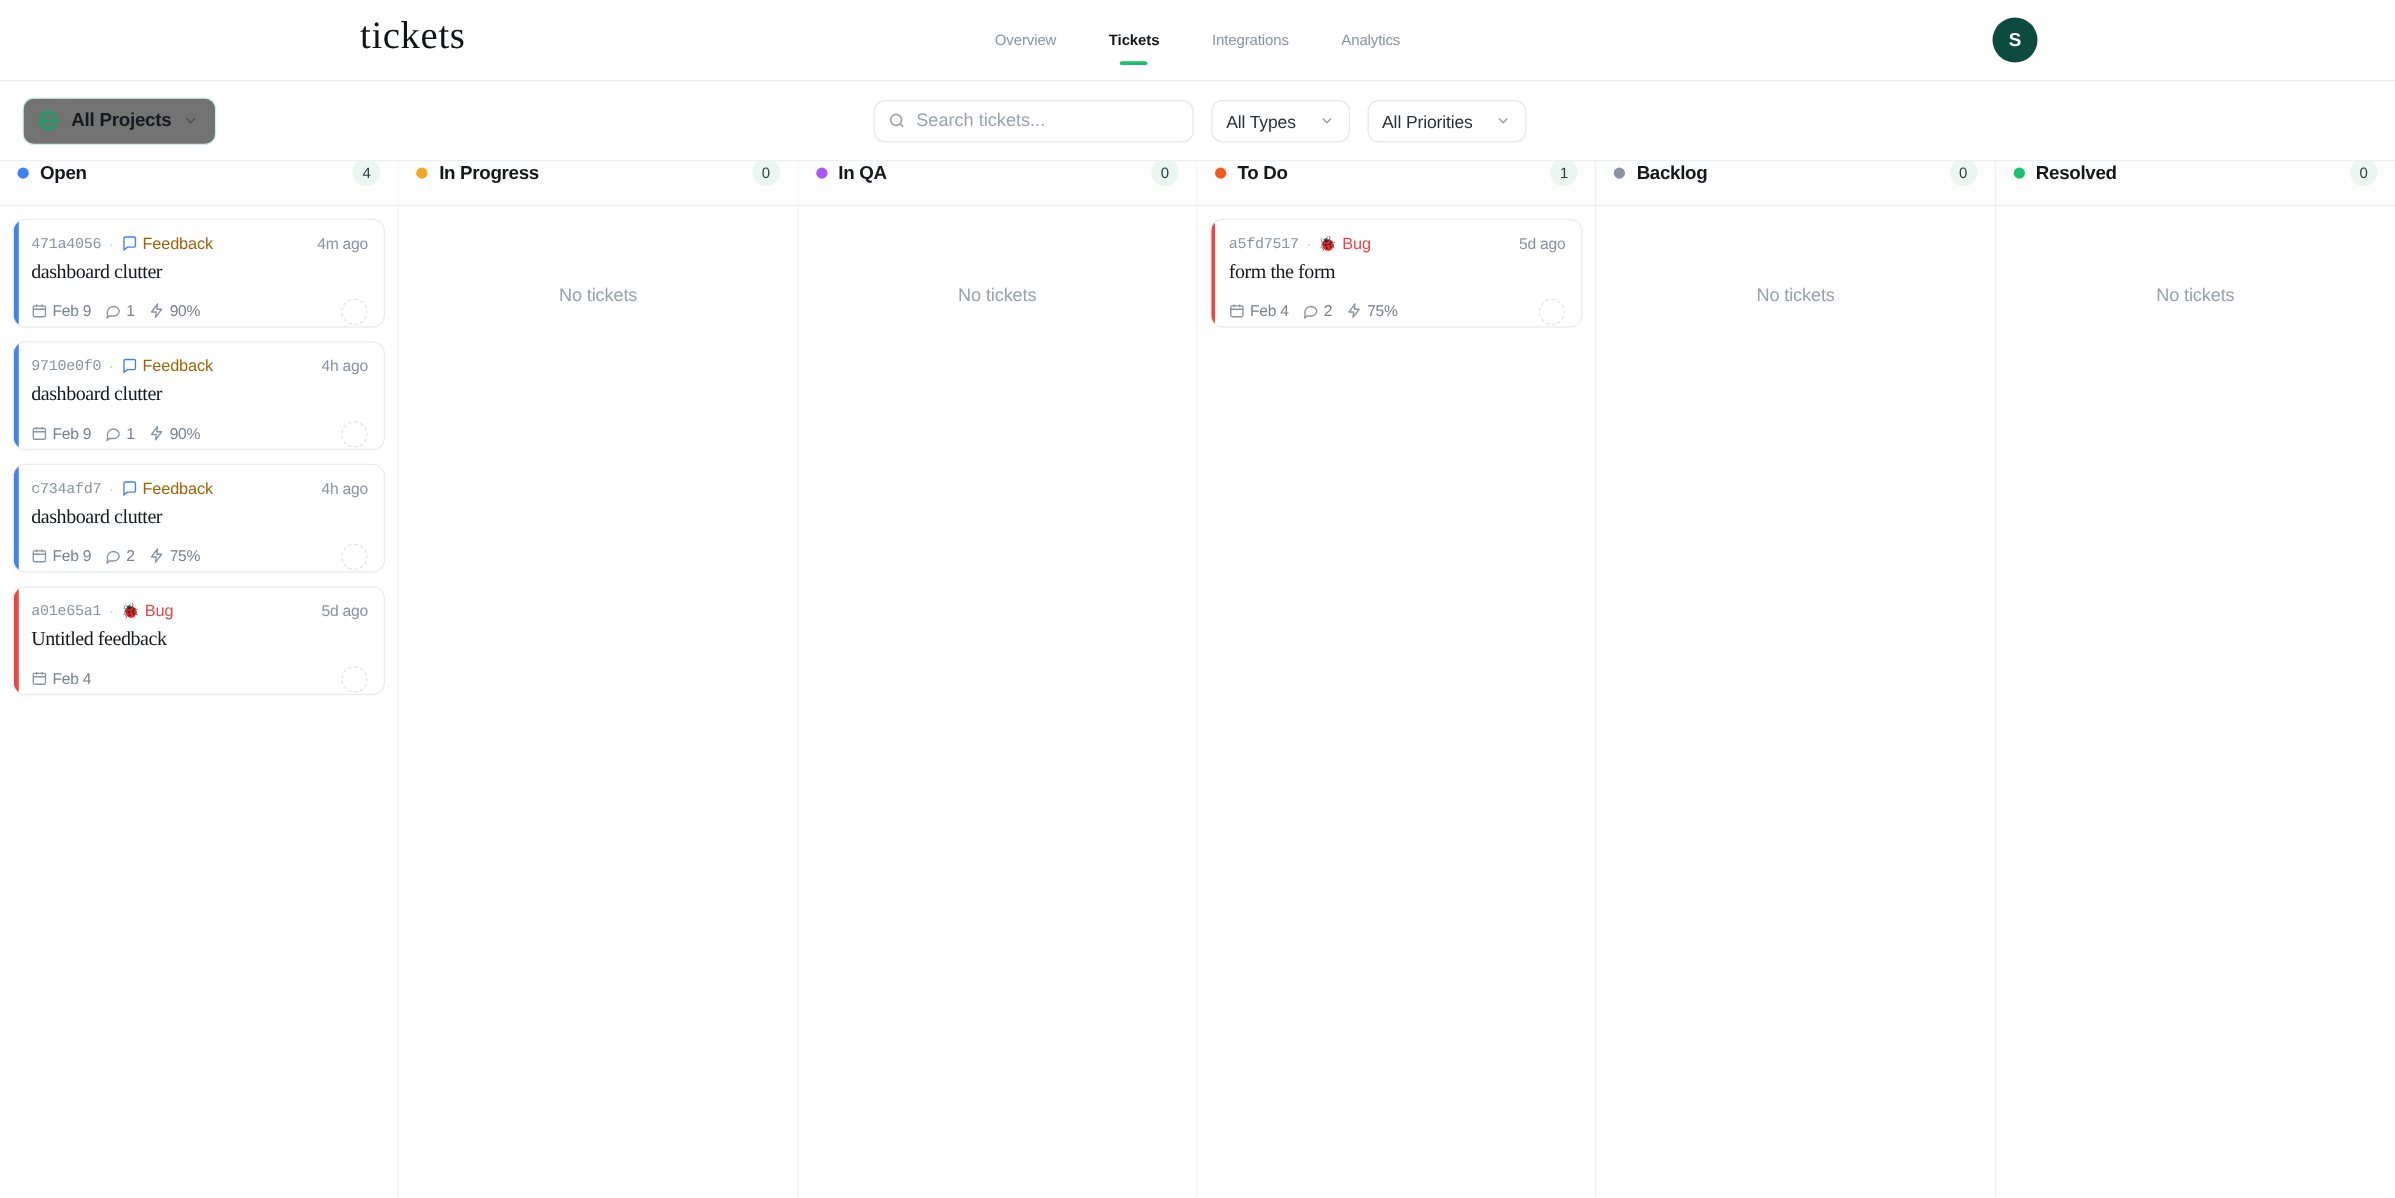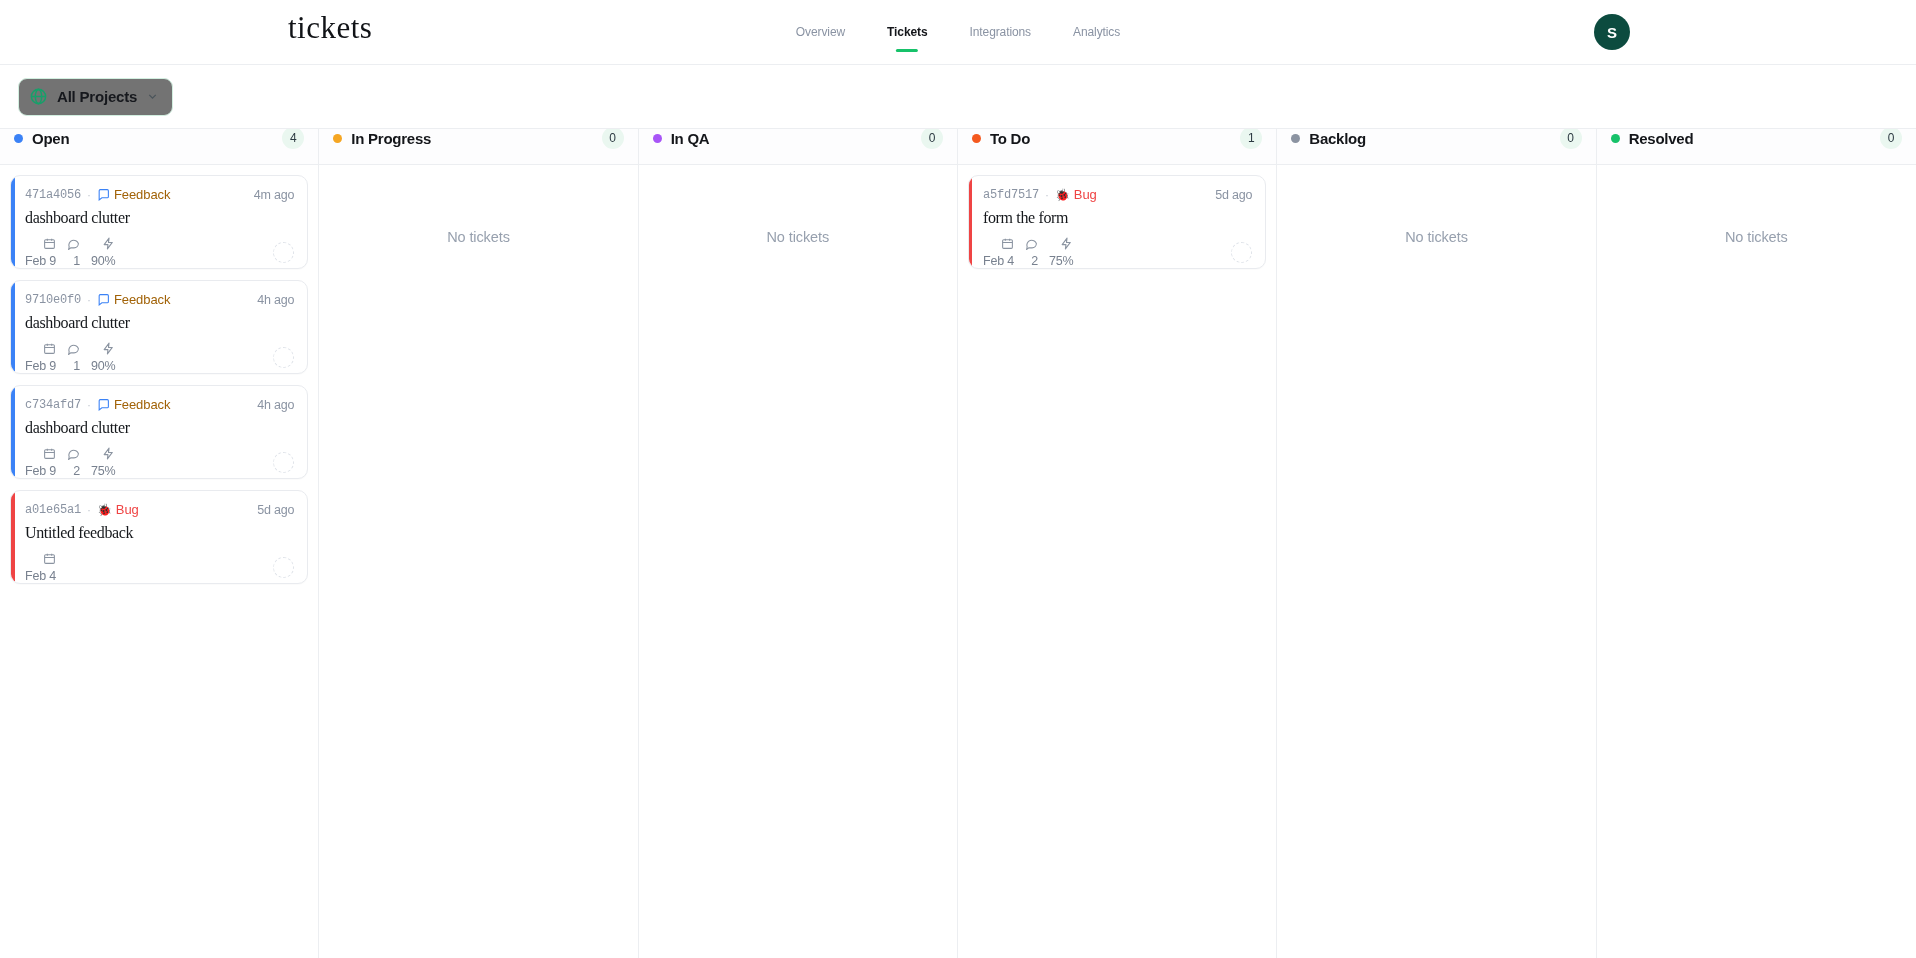--- a/index.html
+++ b/index.html
@@ -262,21 +262,21 @@
   }
   .card-foot {
     margin-top: 10px;
     display: flex;
     align-items: center;
     gap: 11px;
     color: #78818f;
     font-size: 12.5px;
     min-height: 24px;
   }
-  .meta { display: inline-flex; align-items: flex-end; gap: 4px; letter-spacing: -0.2px; flex-direction: column; }
+  .meta { display: inline-flex; align-items: flex-start; gap: 4px; letter-spacing: -0.2px; }
   .ph {
     margin-left: auto;
     width: 21px; height: 21px;
     border-radius: 50%;
     border: 1.3px dashed #dfe3e9;
   }
   svg { display: block; }
 </style>
 </head>
 <body>
@@ -302,20 +302,49 @@
       </svg>
     </span>
     <span class="label">All Projects</span>
     <span>
       <svg class="chev" viewBox="0 0 24 24" fill="none" stroke="#3d4a52" stroke-width="2.4">
         <path d="M6 9l6 6 6-6"></path>
       </svg>
     </span>
   </div>
 
+  <div class="center-tools">
+    <div class="search-wrap">
+      <span>
+        <svg width="15" height="15" viewBox="0 0 24 24" fill="none" stroke="#9aa2b0" stroke-width="2.1">
+          <circle cx="11" cy="11" r="7"></circle>
+            <path d="M20 20l-3.5-3.5"></path>
+        </svg>
+      </span>
+      <input type="text" placeholder="Search tickets..." style="">
+    </div>
+
+    <div class="sel">
+      <span>All Types</span>
+      <span>
+        <svg class="chev" viewBox="0 0 24 24" fill="none" stroke="#707a88" stroke-width="2.2">
+            <path d="M6 9l6 6 6-6"></path>
+          </svg>
+      </span>
+    </div>
+
+    <div class="sel">
+      <span>All Priorities</span>
+      <span>
+        <svg class="chev" viewBox="0 0 24 24" fill="none" stroke="#707a88" stroke-width="2.2">
+            <path d="M6 9l6 6 6-6"></path>
+          </svg>
+      </span>
+    </div>
+  </div>
 </div>
 
 <div class="board" id="board">
     <div class="col">
       <div class="col-head">
         <span class="dot" style="background:#3b82f6"></span>
         <span class="col-title">Open</span>
         <span class="count">4</span>
       </div>
       <div class="col-body">

